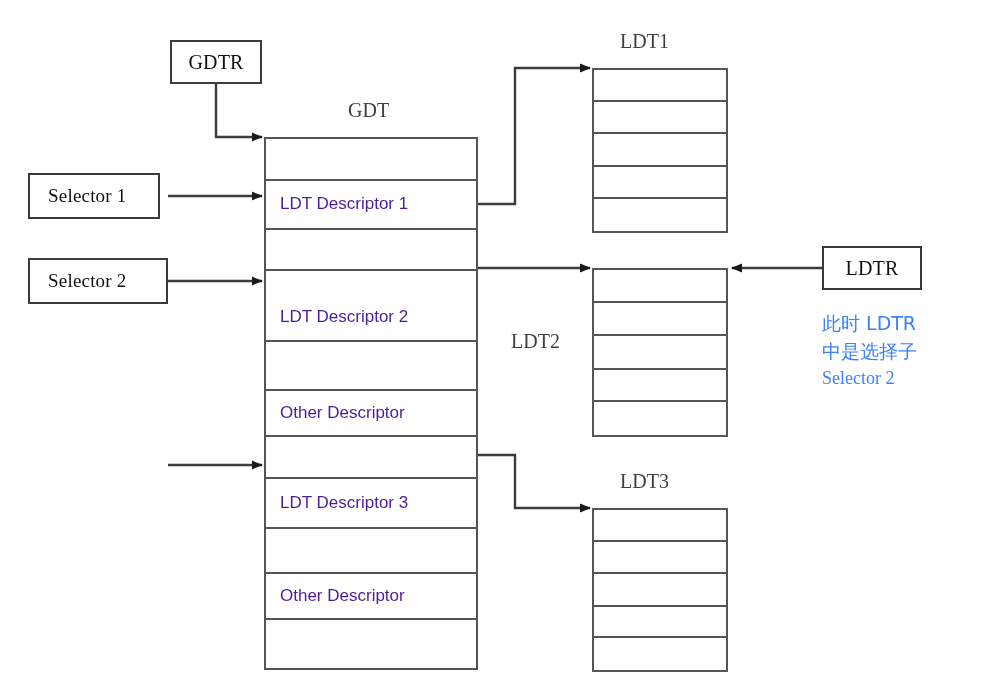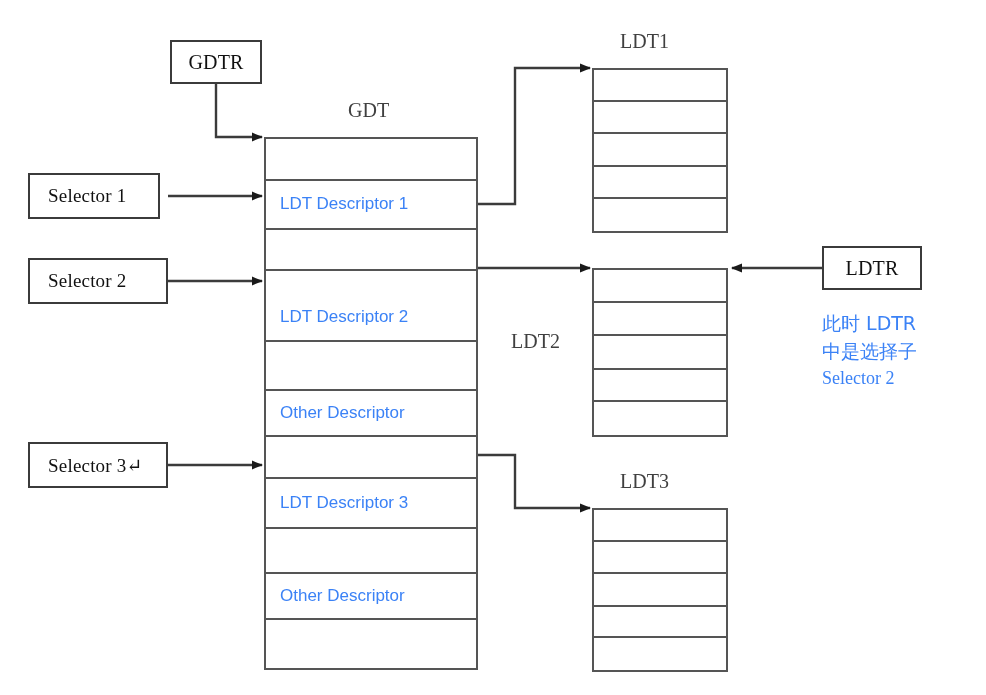--- a/index.html
+++ b/index.html
@@ -63,21 +63,21 @@
     flex-direction: column;
   }
   .table .row {
     border-bottom: 2px solid #555555;
     box-sizing: border-box;
     display: flex;
     align-items: center;
     padding-left: 14px;
     font-family: "Liberation Sans", "DejaVu Sans", sans-serif;
     font-size: 17px;
-    color: #3b82f6;
+    color: #4c1d95;
     overflow: hidden;
     white-space: nowrap;
   }
   .table .row:last-child { border-bottom: none; }
 
   
   .caption {
     position: absolute;
     font-family: "Liberation Serif", "DejaVu Serif", serif;
     font-size: 20px;
@@ -154,23 +154,20 @@
   </div>
 
   <div class="box selector" style="left:28px; top:173px; width:132px; height:46px;">
     <span>Selector 1</span>
   </div>
 
   <div class="box selector" style="left:28px; top:258px; width:140px; height:46px;">
     <span>Selector 2</span>
   </div>
 
-  <div class="box selector" style="left:28px; top:442px; width:140px; height:46px;">
-    <span>Selector 3↵</span>
-  </div>
 
   <div class="caption" style="left:316px; top:99px;margin-left:32px;">GDT</div>
 
   <div class="table" style="left:264px; top:137px; width:214px; height:533px;">
     <div class="row" style="height:44px;"></div>
     <div class="row" style="height:52px;">LDT Descriptor 1</div>
     <div class="row" style="height:43px;"></div>
     <div class="row" style="height:49px;margin-top:24px;">LDT Descriptor 2</div>
     <div class="row" style="height:52px;"></div>
     <div class="row" style="height:49px;">Other Descriptor</div>

